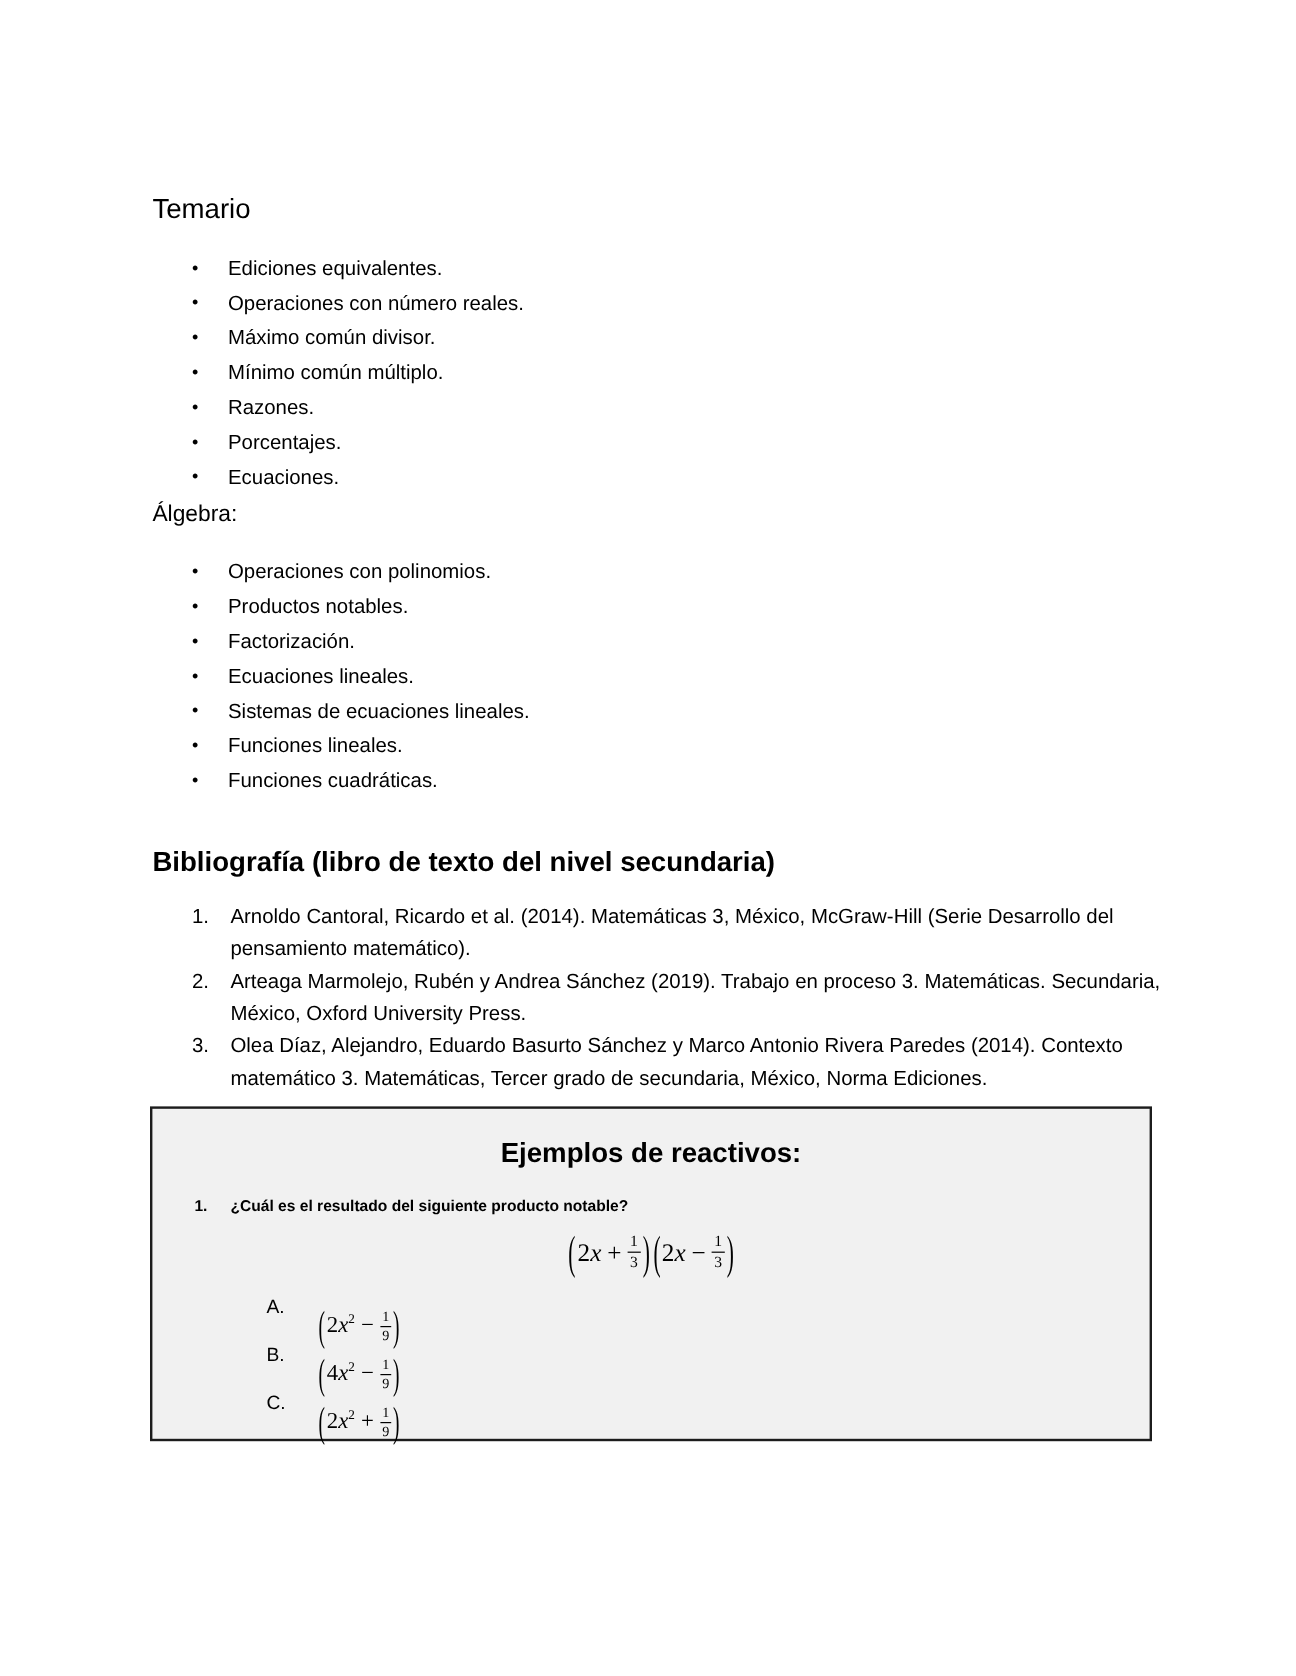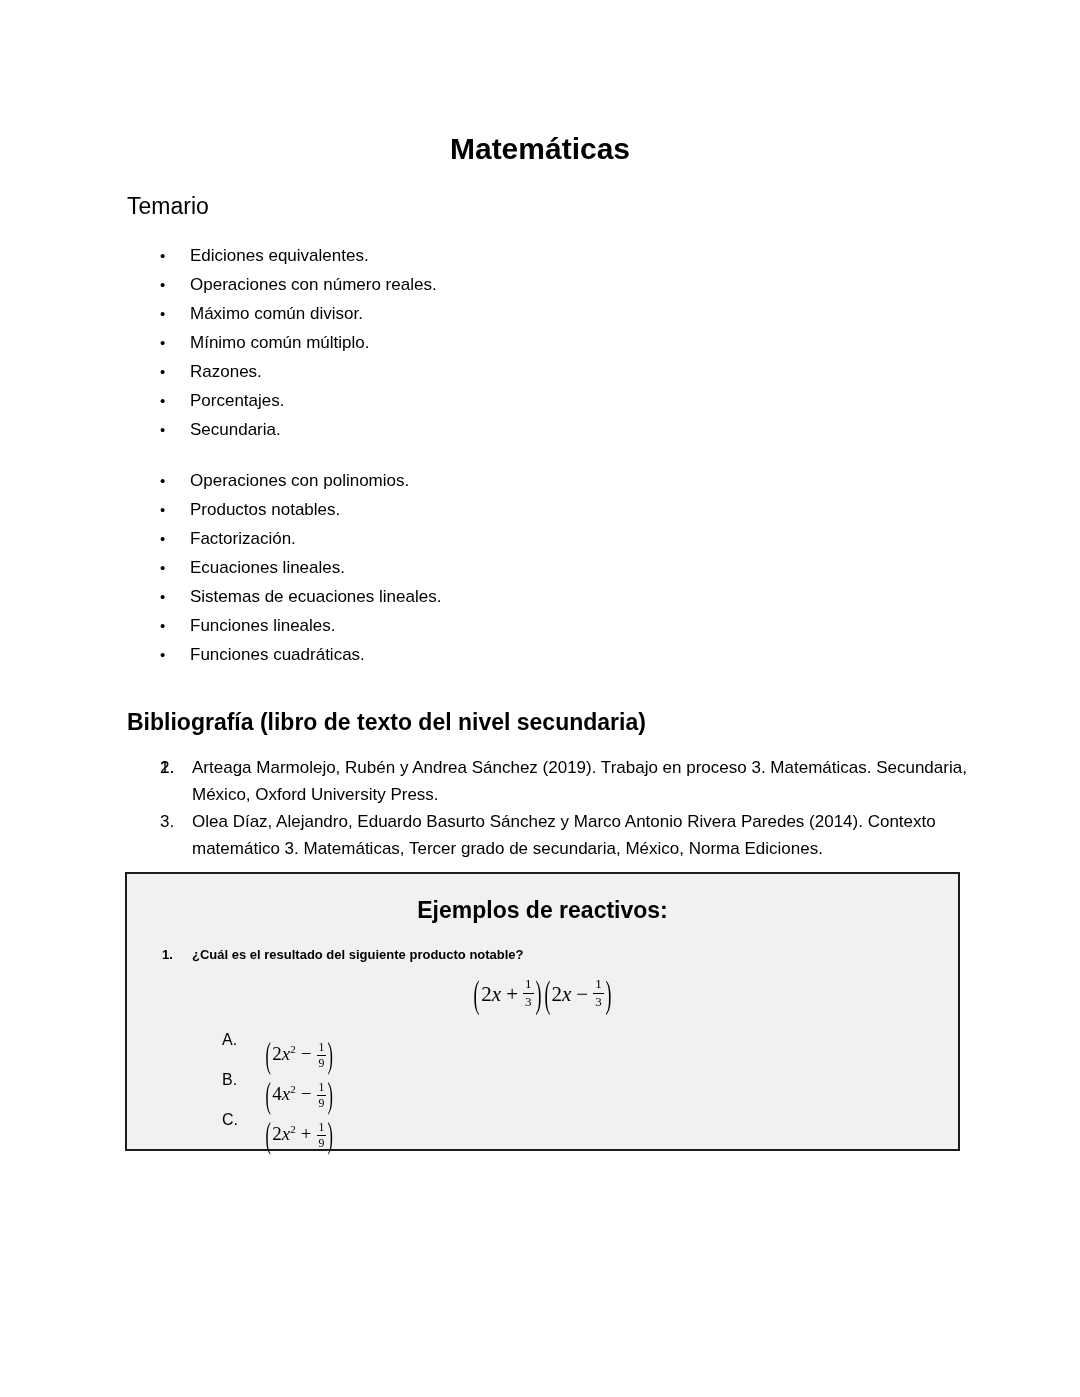--- a/index.html
+++ b/index.html
@@ -82,52 +82,52 @@
   .options { margin:0 0 0 95px; }
   .option-row { height:40px; display:flex; align-items:center; }
   .option-row .olabel { width:42px; font-size:16px; font-family:"Liberation Sans", sans-serif; }
   .option-row .math { font-size:19px; }
 </style>
 </head>
 <body>
 
 <div class="page">
 
-  <h1 class="doc-title">Matemáticas</h1>
 
   <div class="content">
 
     <h2 class="h-temario">Temario</h2>
 
 
     <ul class="topics">
       <li><span class="marker">•</span><span>Ediciones equivalentes.</span></li>
       <li><span class="marker">•</span><span>Operaciones con número reales.</span></li>
       <li><span class="marker">•</span><span>Máximo común divisor.</span></li>
       <li><span class="marker">•</span><span>Mínimo común múltiplo.</span></li>
       <li><span class="marker">•</span><span>Razones.</span></li>
       <li><span class="marker">•</span><span>Porcentajes.</span></li>
-      <li><span class="marker">•</span><span>Secundaria.</span></li>
+      <li><span class="marker">•</span><span>Ecuaciones.</span></li>
     </ul>
 
+    <p class="group-label second">Álgebra:</p>
 
     <ul class="topics">
       <li><span class="marker">•</span><span>Operaciones con polinomios.</span></li>
       <li><span class="marker">•</span><span>Productos notables.</span></li>
       <li><span class="marker">•</span><span>Factorización.</span></li>
       <li><span class="marker">•</span><span>Ecuaciones lineales.</span></li>
       <li><span class="marker">•</span><span>Sistemas de ecuaciones lineales.</span></li>
       <li><span class="marker">•</span><span>Funciones lineales.</span></li>
       <li><span class="marker">•</span><span>Funciones cuadráticas.</span></li>
     </ul>
 
     <h2 class="h-biblio">Bibliografía (libro de texto del nivel secundaria)</h2>
 
     <ol class="bib">
-      <li><span class="num">1.</span></li>
+      <li><span class="num">1.</span><span>Arnoldo Cantoral, Ricardo et al. (2014). Matemáticas 3, México, McGraw-Hill (Serie Desarrollo del pensamiento matemático).</span></li>
       <li><span class="num">2.</span><span>Arteaga Marmolejo, Rubén y Andrea Sánchez (2019). Trabajo en proceso 3. Matemáticas. Secundaria, México, Oxford University Press.</span></li>
       <li><span class="num">3.</span><span>Olea Díaz, Alejandro, Eduardo Basurto Sánchez y Marco Antonio Rivera Paredes (2014). Contexto matemático 3. Matemáticas, Tercer grado de secundaria, México, Norma Ediciones.</span></li>
     </ol>
 
     <div class="reactivos-box">
 
       <h2 class="box-title">Ejemplos de reactivos:</h2>
 
       <div class="question-row">
         <span class="qnum">1.</span><span>¿Cuál es el resultado del siguiente producto notable?</span>

